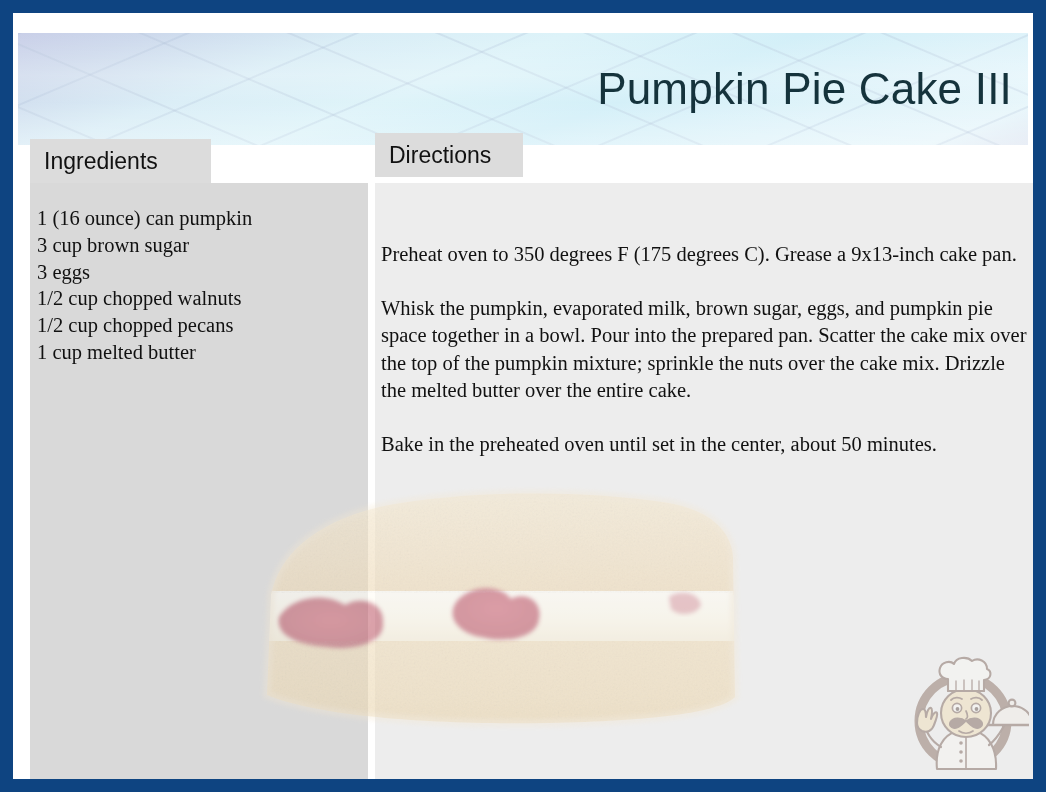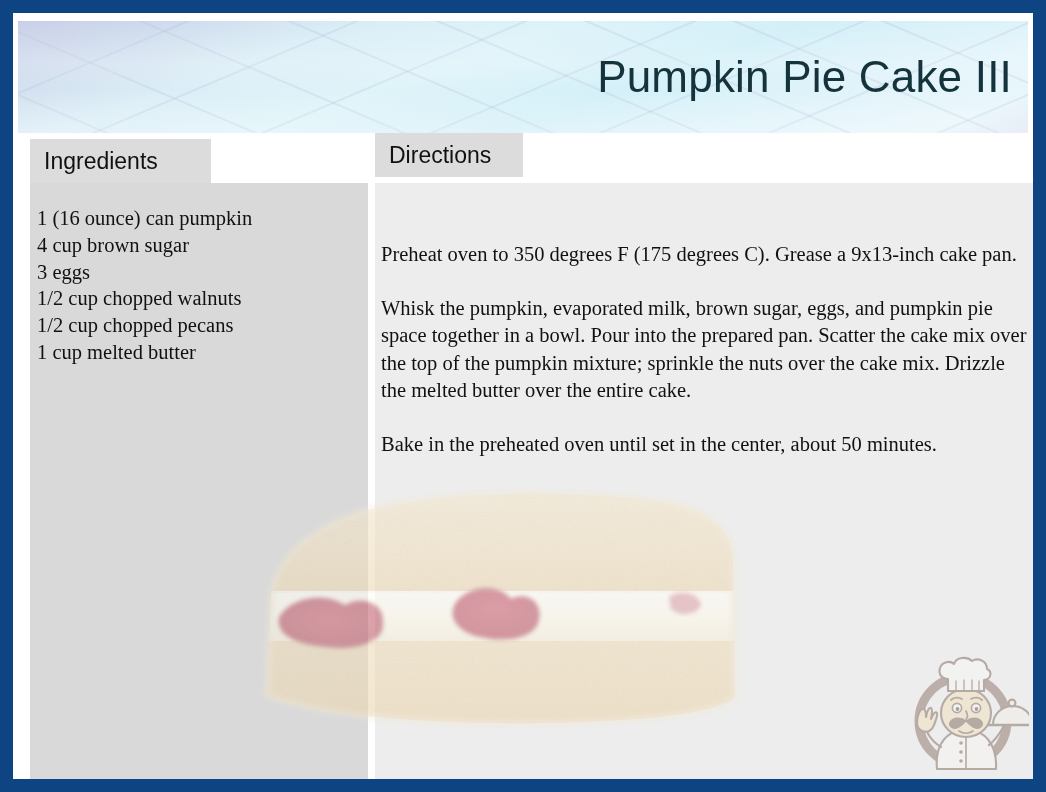--- a/index.html
+++ b/index.html
@@ -28,21 +28,21 @@
     left: 0; top: 0;
     width: 1020px;
     height: 766px;
     background: #ffffff;
   }
 
   
   #title-banner {
     position: absolute;
     left: 5px;
-    top: 8px;
+    top: 20px;
     width: 1010px;
     height: 112px;
     overflow: hidden;
     background:
       linear-gradient(160deg,
         #c9cfe8 0%,
         #cdd9ec 10%,
         #d9edf6 26%,
         #ddf3f9 42%,
         #d2eff8 60%,
@@ -290,21 +290,21 @@
                    C462,66 482,86 484,112
                    L486,252
                    C470,268 400,276 300,278
                    C190,280 70,272 18,250 Z" fill="none" stroke="#f3e7d2" stroke-width="8" opacity="0.55" filter="url(#softBlur)"></path>
         </g>
       </svg>
     </div>
 
     <div class="panel-text" id="ingredients-list">
       <div class="ing-line">1 (16 ounce) can pumpkin</div>
-      <div class="ing-line">4 cup brown sugar</div>
+      <div class="ing-line">3 cup brown sugar</div>
       <div class="ing-line">3 eggs</div>
       <div class="ing-line">1/2 cup chopped walnuts</div>
       <div class="ing-line">1/2 cup chopped pecans</div>
       <div class="ing-line">1 cup melted butter</div>
     </div>
 
     <div class="panel-text" id="directions-body">
       <p>Preheat oven to 350 degrees F (175 degrees C). Grease a 9x13-inch cake pan.</p>
       <p>Whisk the pumpkin, evaporated milk, brown sugar, eggs, and pumpkin pie space together in a bowl. Pour into the prepared pan. Scatter the cake mix over the top of the pumpkin mixture; sprinkle the nuts over the cake mix. Drizzle the melted butter over the entire cake.</p>
       <p>Bake in the preheated oven until set in the center, about 50 minutes.</p>

